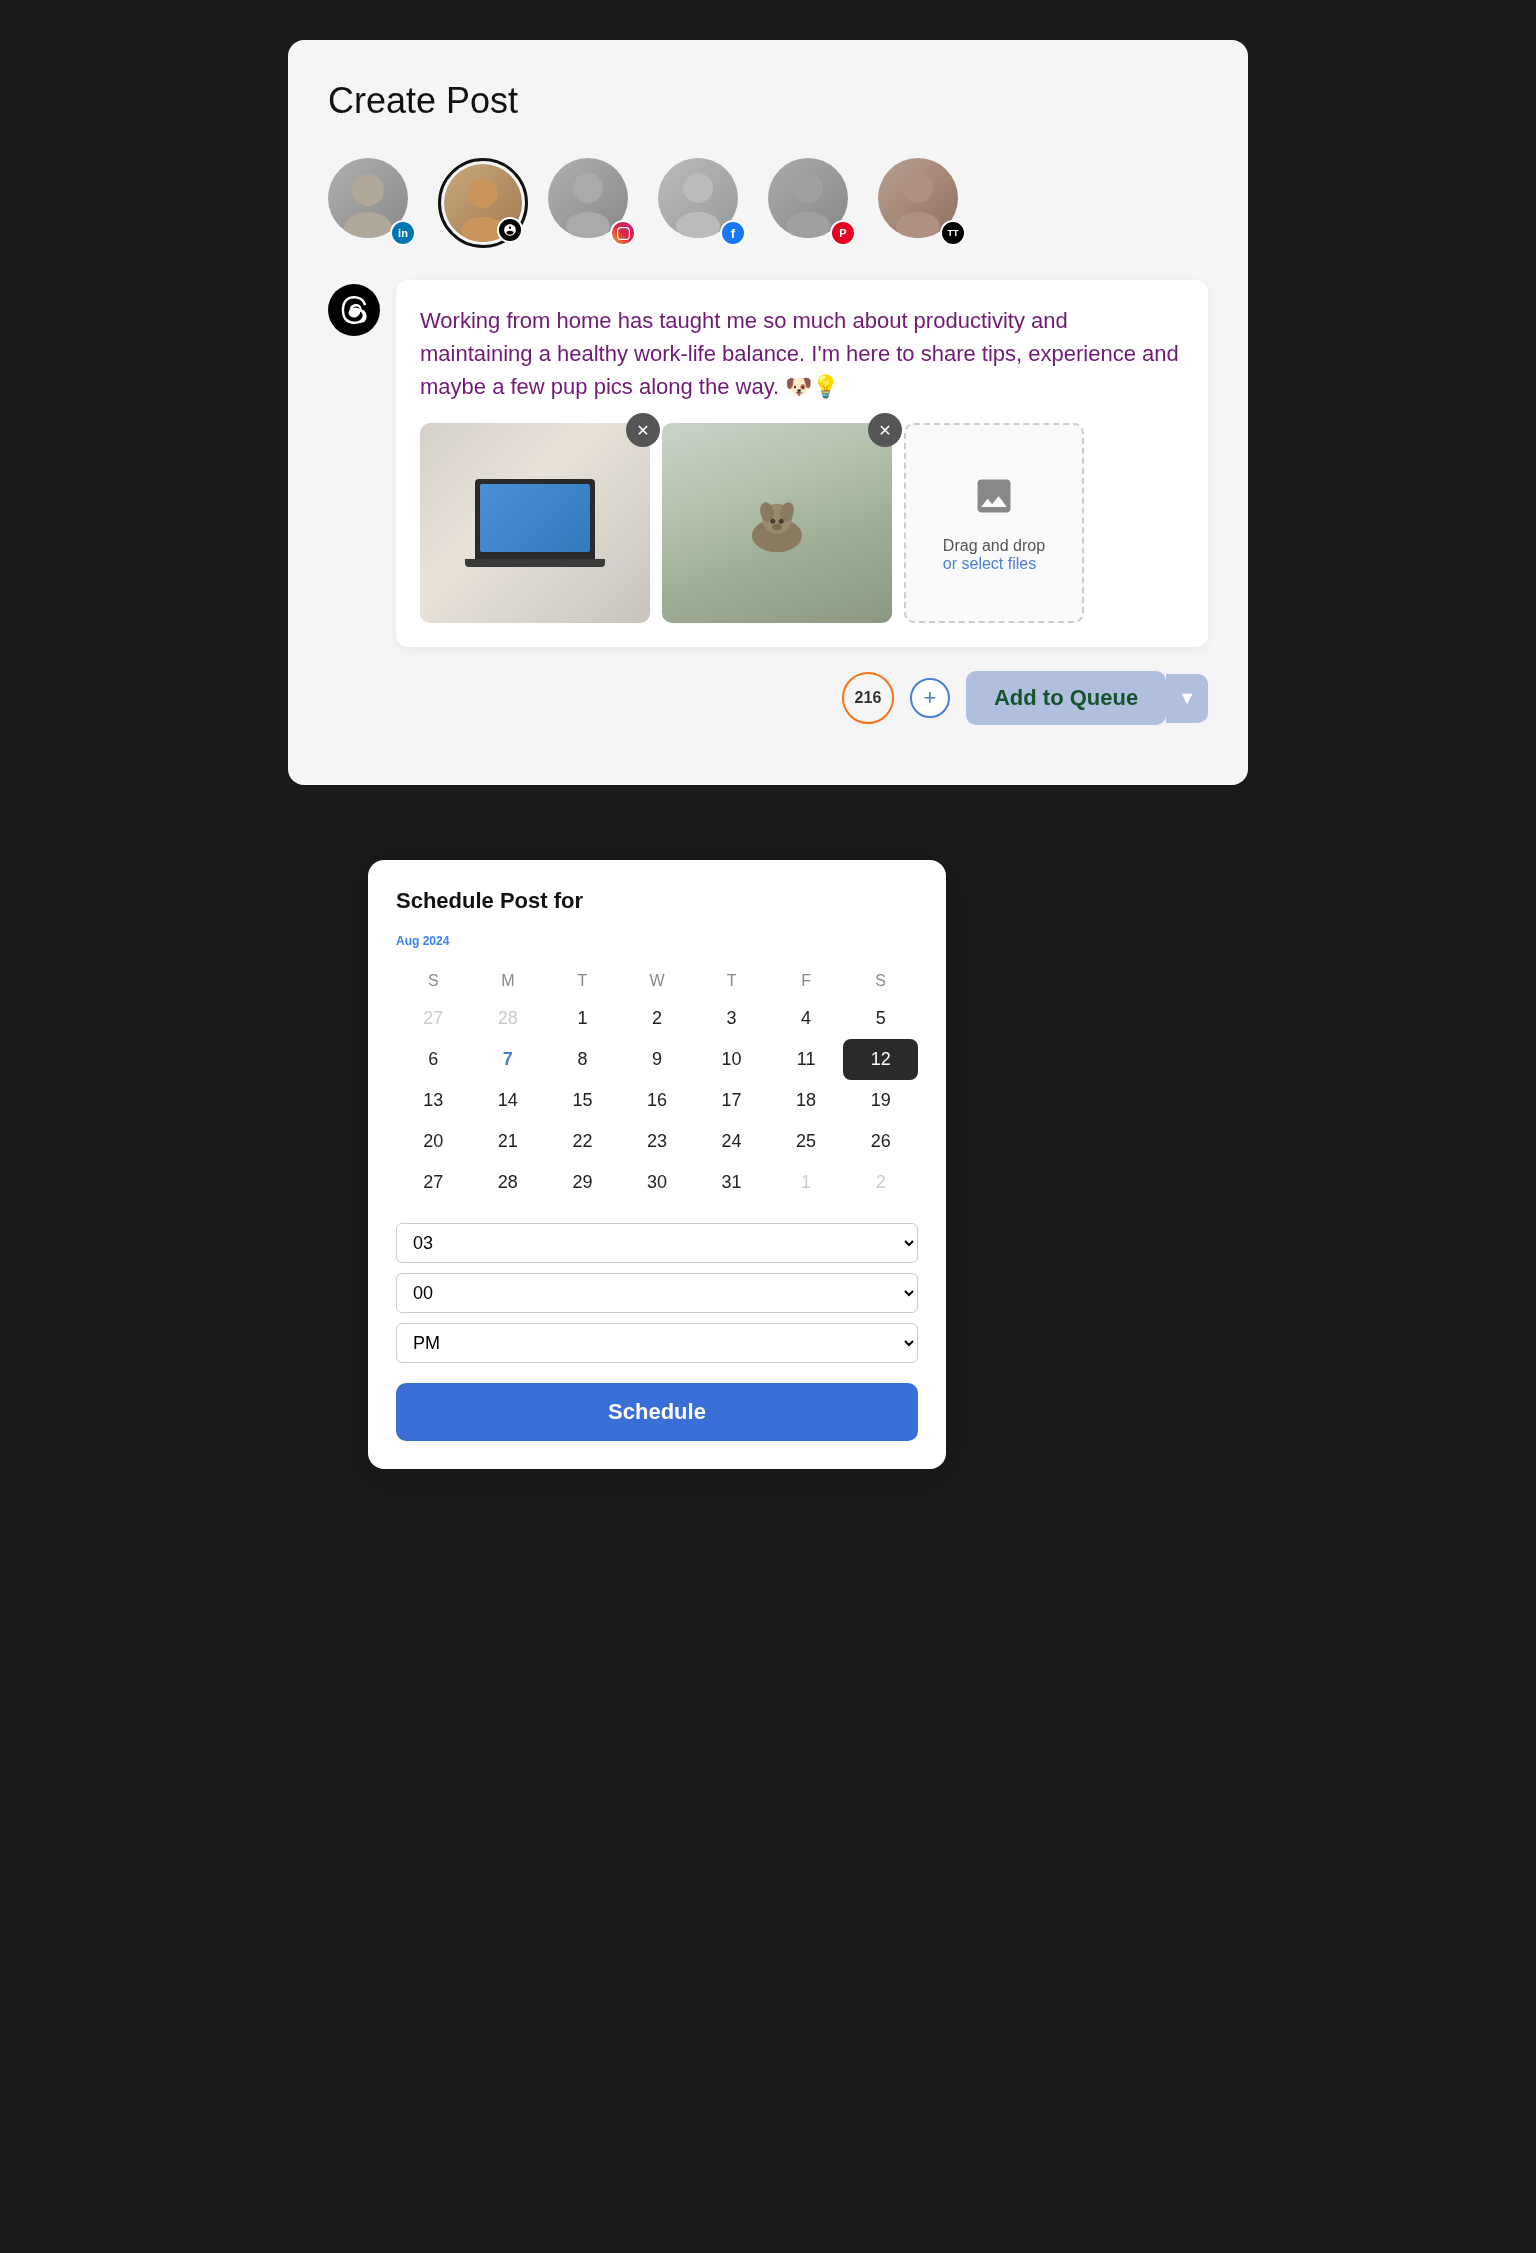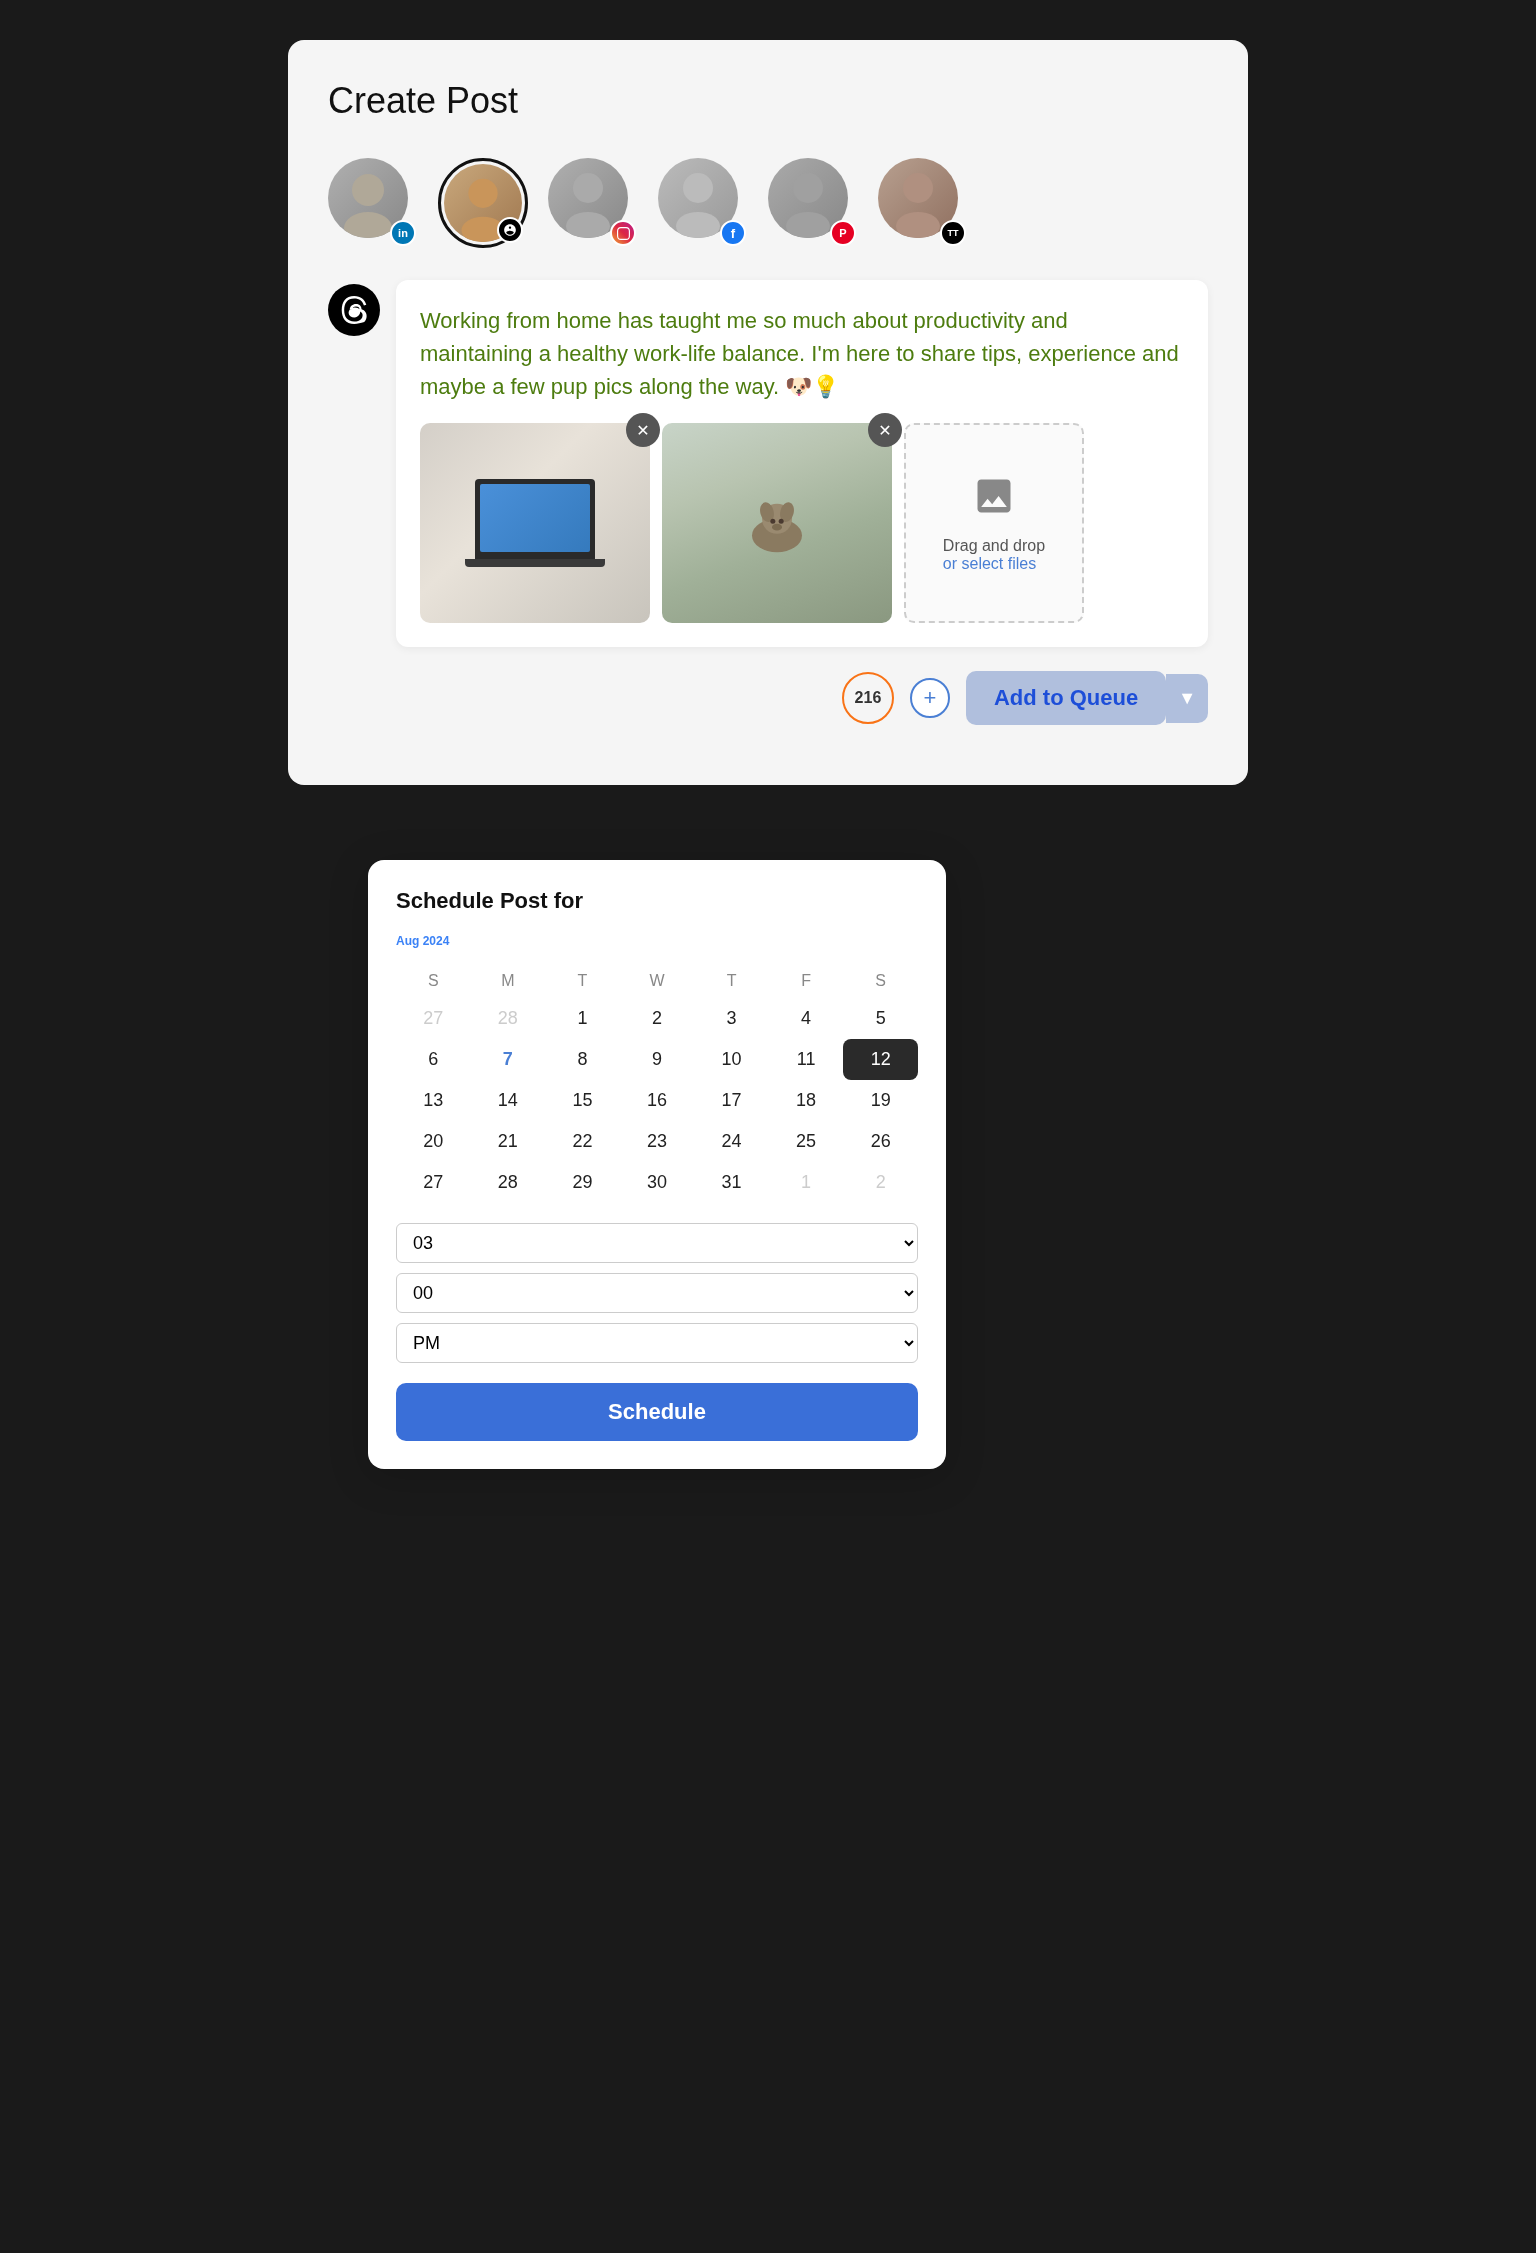--- a/index.html
+++ b/index.html
@@ -94,21 +94,21 @@
     .post-content-area {
       flex: 1;
       background: white;
       border-radius: 12px;
       padding: 24px;
       box-shadow: 0 2px 8px rgba(0,0,0,0.06);
     }
     .post-text {
       font-size: 22px;
       line-height: 1.5;
-      color: #4d7c0f;
+      color: #701a75;
       margin-bottom: 20px;
     }
     
     .images-row {
       display: flex;
       gap: 12px;
       align-items: flex-start;
     }
     .image-thumb {
       position: relative;
@@ -238,21 +238,21 @@
       background: white;
       color: #4a7fd4;
       font-size: 22px;
       display: flex;
       align-items: center;
       justify-content: center;
       cursor: pointer;
     }
     .add-to-queue-btn {
       background: #b0bfdd;
-      color: #1d4ed8;
+      color: #14532d;
       border: none;
       border-radius: 10px;
       padding: 14px 28px;
       font-size: 22px;
       font-weight: 600;
       cursor: pointer;
       display: flex;
       align-items: center;
       gap: 8px;
     }

